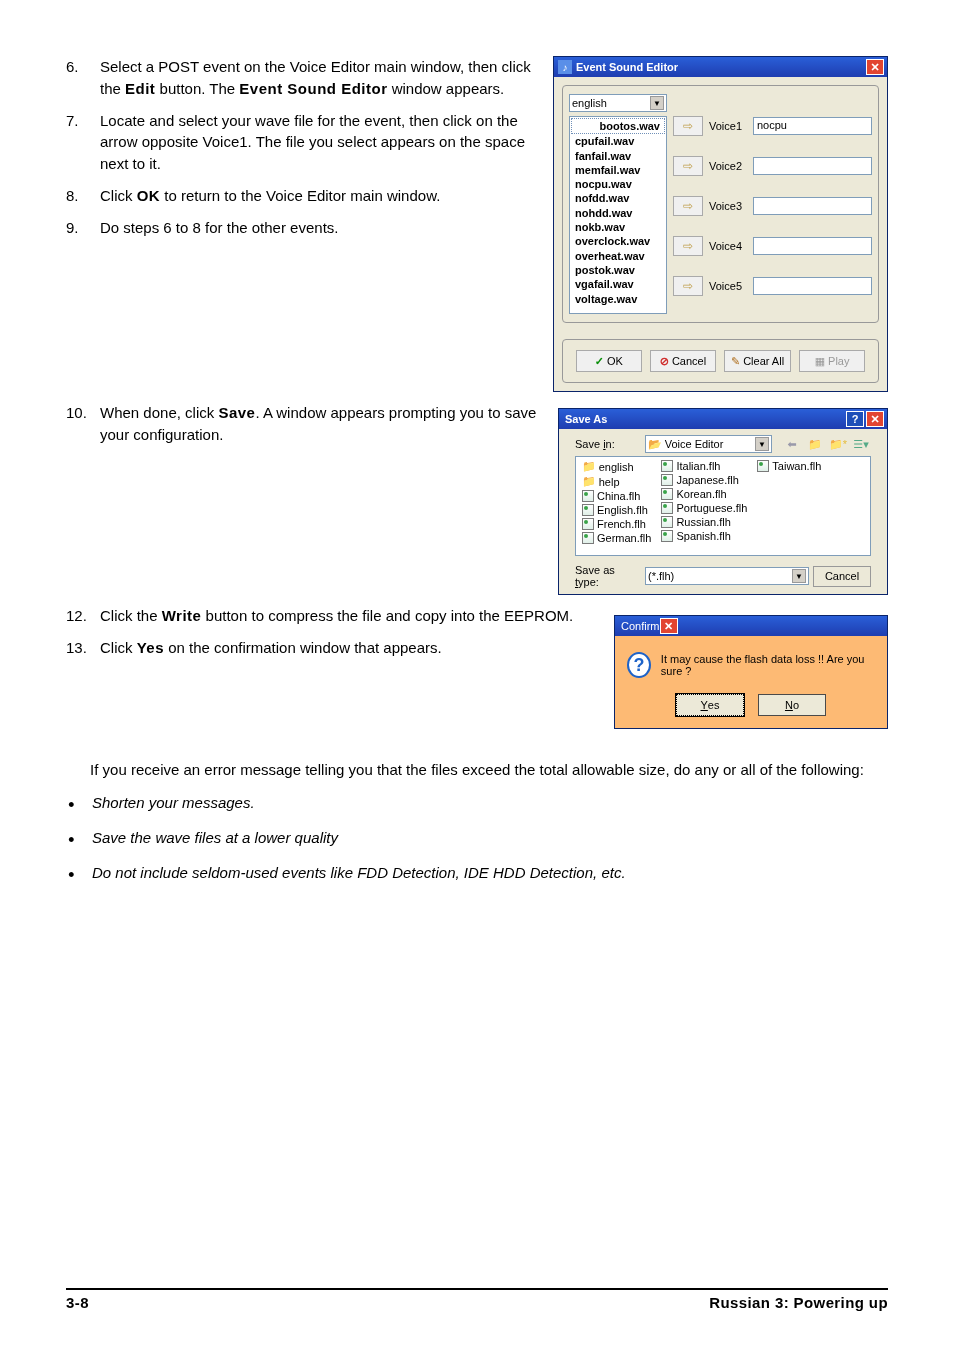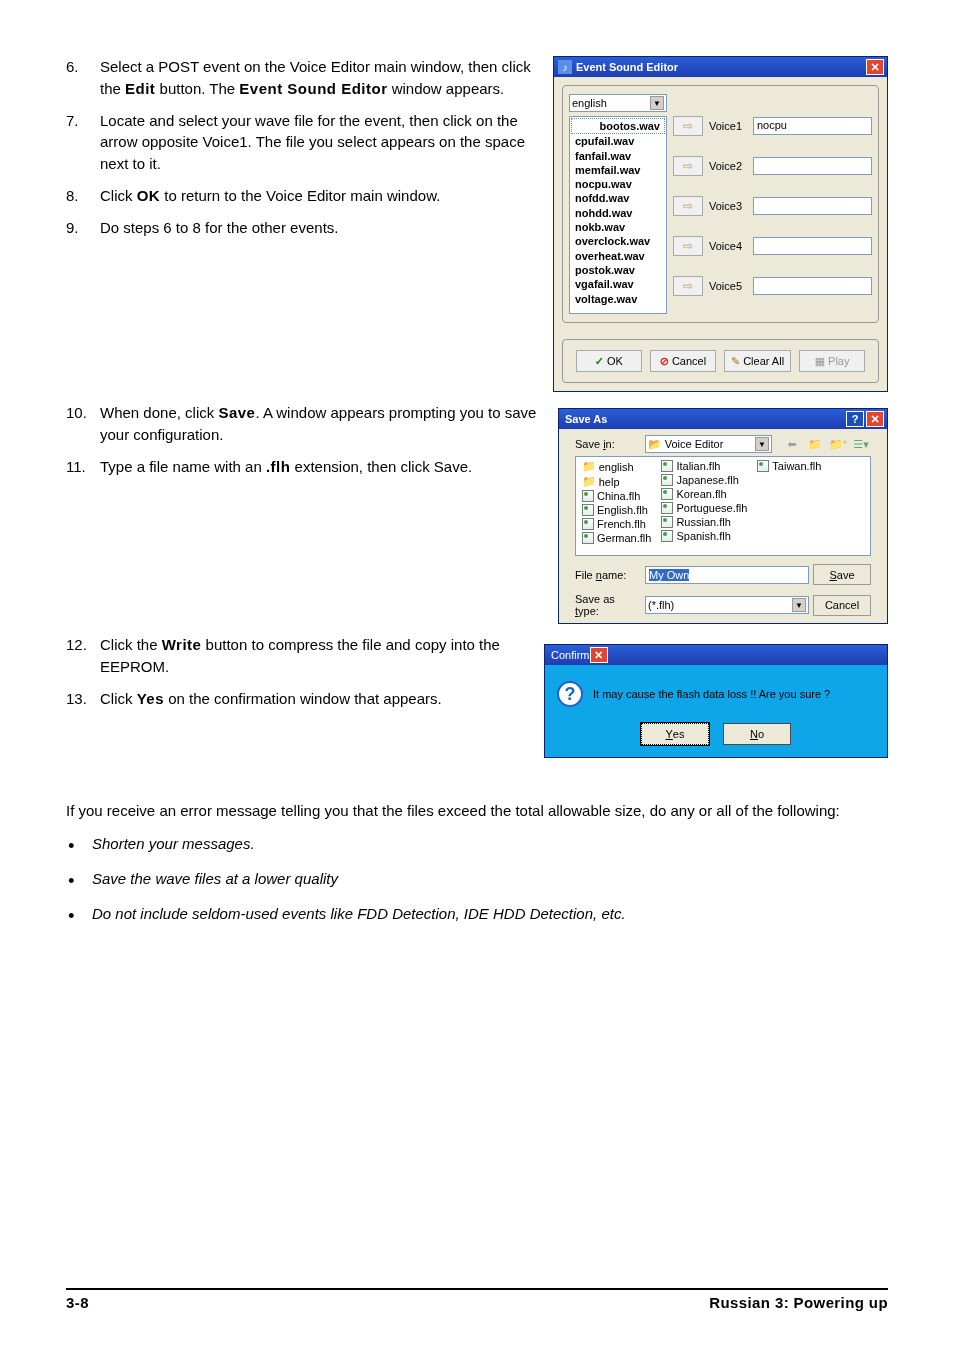--- a/index.html
+++ b/index.html
@@ -232,23 +232,23 @@
   .sa-btn {
     width: 58px; height: 21px;
     background: #ece9d8;
     border: 1px solid #999;
     display:flex; align-items:center; justify-content:center;
     cursor: pointer;
   }
 
   
   .confirm {
-    width: 344px;
+    width: 274px;
     border: 1px solid #0a246a;
-    background: #0ea5e9;
+    background: #fdba74;
     font-family: Tahoma, sans-serif;
     font-size: 11px;
     margin-left: 16px;
     margin-top: 10px;
   }
   .confirm-title {
     height: 20px;
     background: linear-gradient(#2a5fd8, #1e3db0);
     color: #fff;
     display:flex; align-items:center;
@@ -272,21 +272,21 @@
     background: #ece9d8;
     border: 1px solid #4a4a4a;
     display:flex; align-items:center; justify-content:center;
     cursor: pointer;
   }
   .confirm-btn.default {
     border: 1px dotted #000;
     box-shadow: 0 0 0 1px #000;
   }
 
-  .error-para { margin-top: 42px; line-height: 1.5; }
+  .error-para { margin-top: 30px; line-height: 1.5; text-align: center; }
   ul.bullets { margin-top: 10px; list-style: none; }
   ul.bullets > li { display:flex; margin-bottom: 8px; line-height: 1.5; font-style: italic; }
   ul.bullets > li::before { content: "•"; width: 24px; flex-shrink: 0; padding-left: 2px; font-size: 18px; }
 
   .footer {
     display: flex;
     justify-content: space-between;
     border-top: 2px solid #000;
     padding-top: 4px;
     margin-top: 24px;
@@ -411,26 +411,20 @@
 
   <div class="two-col" style="margin-top:10px">
     <div class="left-col">
       <ol class="main-list">
         <li>
           <div class="li-num">10.</div>
           <div class="li-body">
             <span>When done, click </span><span class="bold">Save</span><span>. A window appears prompting you to save your configuration.</span>
           </div>
         </li>
-        <li>
-          <div class="li-num">11.</div>
-          <div class="li-body">
-            <span>Type a file name with an </span><span class="bold">.flh</span><span> extension, then click Save.</span>
-          </div>
-        </li>
       </ol>
     </div>
     <div class="right-col">
       <div class="saveas">
         <div class="saveas-title">
           <div class="title-text">Save As</div>
           <div class="help-btn">?</div>
           <div class="close-btn">✕</div>
         </div>
         <div class="saveas-body">
@@ -500,25 +494,20 @@
                   <span class="flh-icon"></span>
                   <span>Spanish.flh</span>
                 </div>
             </div>
             <div class="sa-filecol">
               <div class="file-item">
                   <span class="flh-icon"></span>
                   <span>Taiwan.flh</span>
                 </div>
             </div>
-          </div>
-          <div class="sa-bottomrow">
-            <div class="sa-label"><span>File <u>n</u>ame:</span></div>
-            <div class="sa-input"><span class="sel">My Own</span></div>
-            <div class="sa-btn"><u>S</u>ave</div>
           </div>
           <div class="sa-bottomrow">
             <div class="sa-label"><span>Save as <u>t</u>ype:</span></div>
             <div class="sa-combo" style="flex:1">
               <span style="flex:1">(*.flh)</span>
               <div class="combo-btn">▼</div>
             </div>
             <div class="sa-btn">Cancel</div>
           </div>
         </div>

